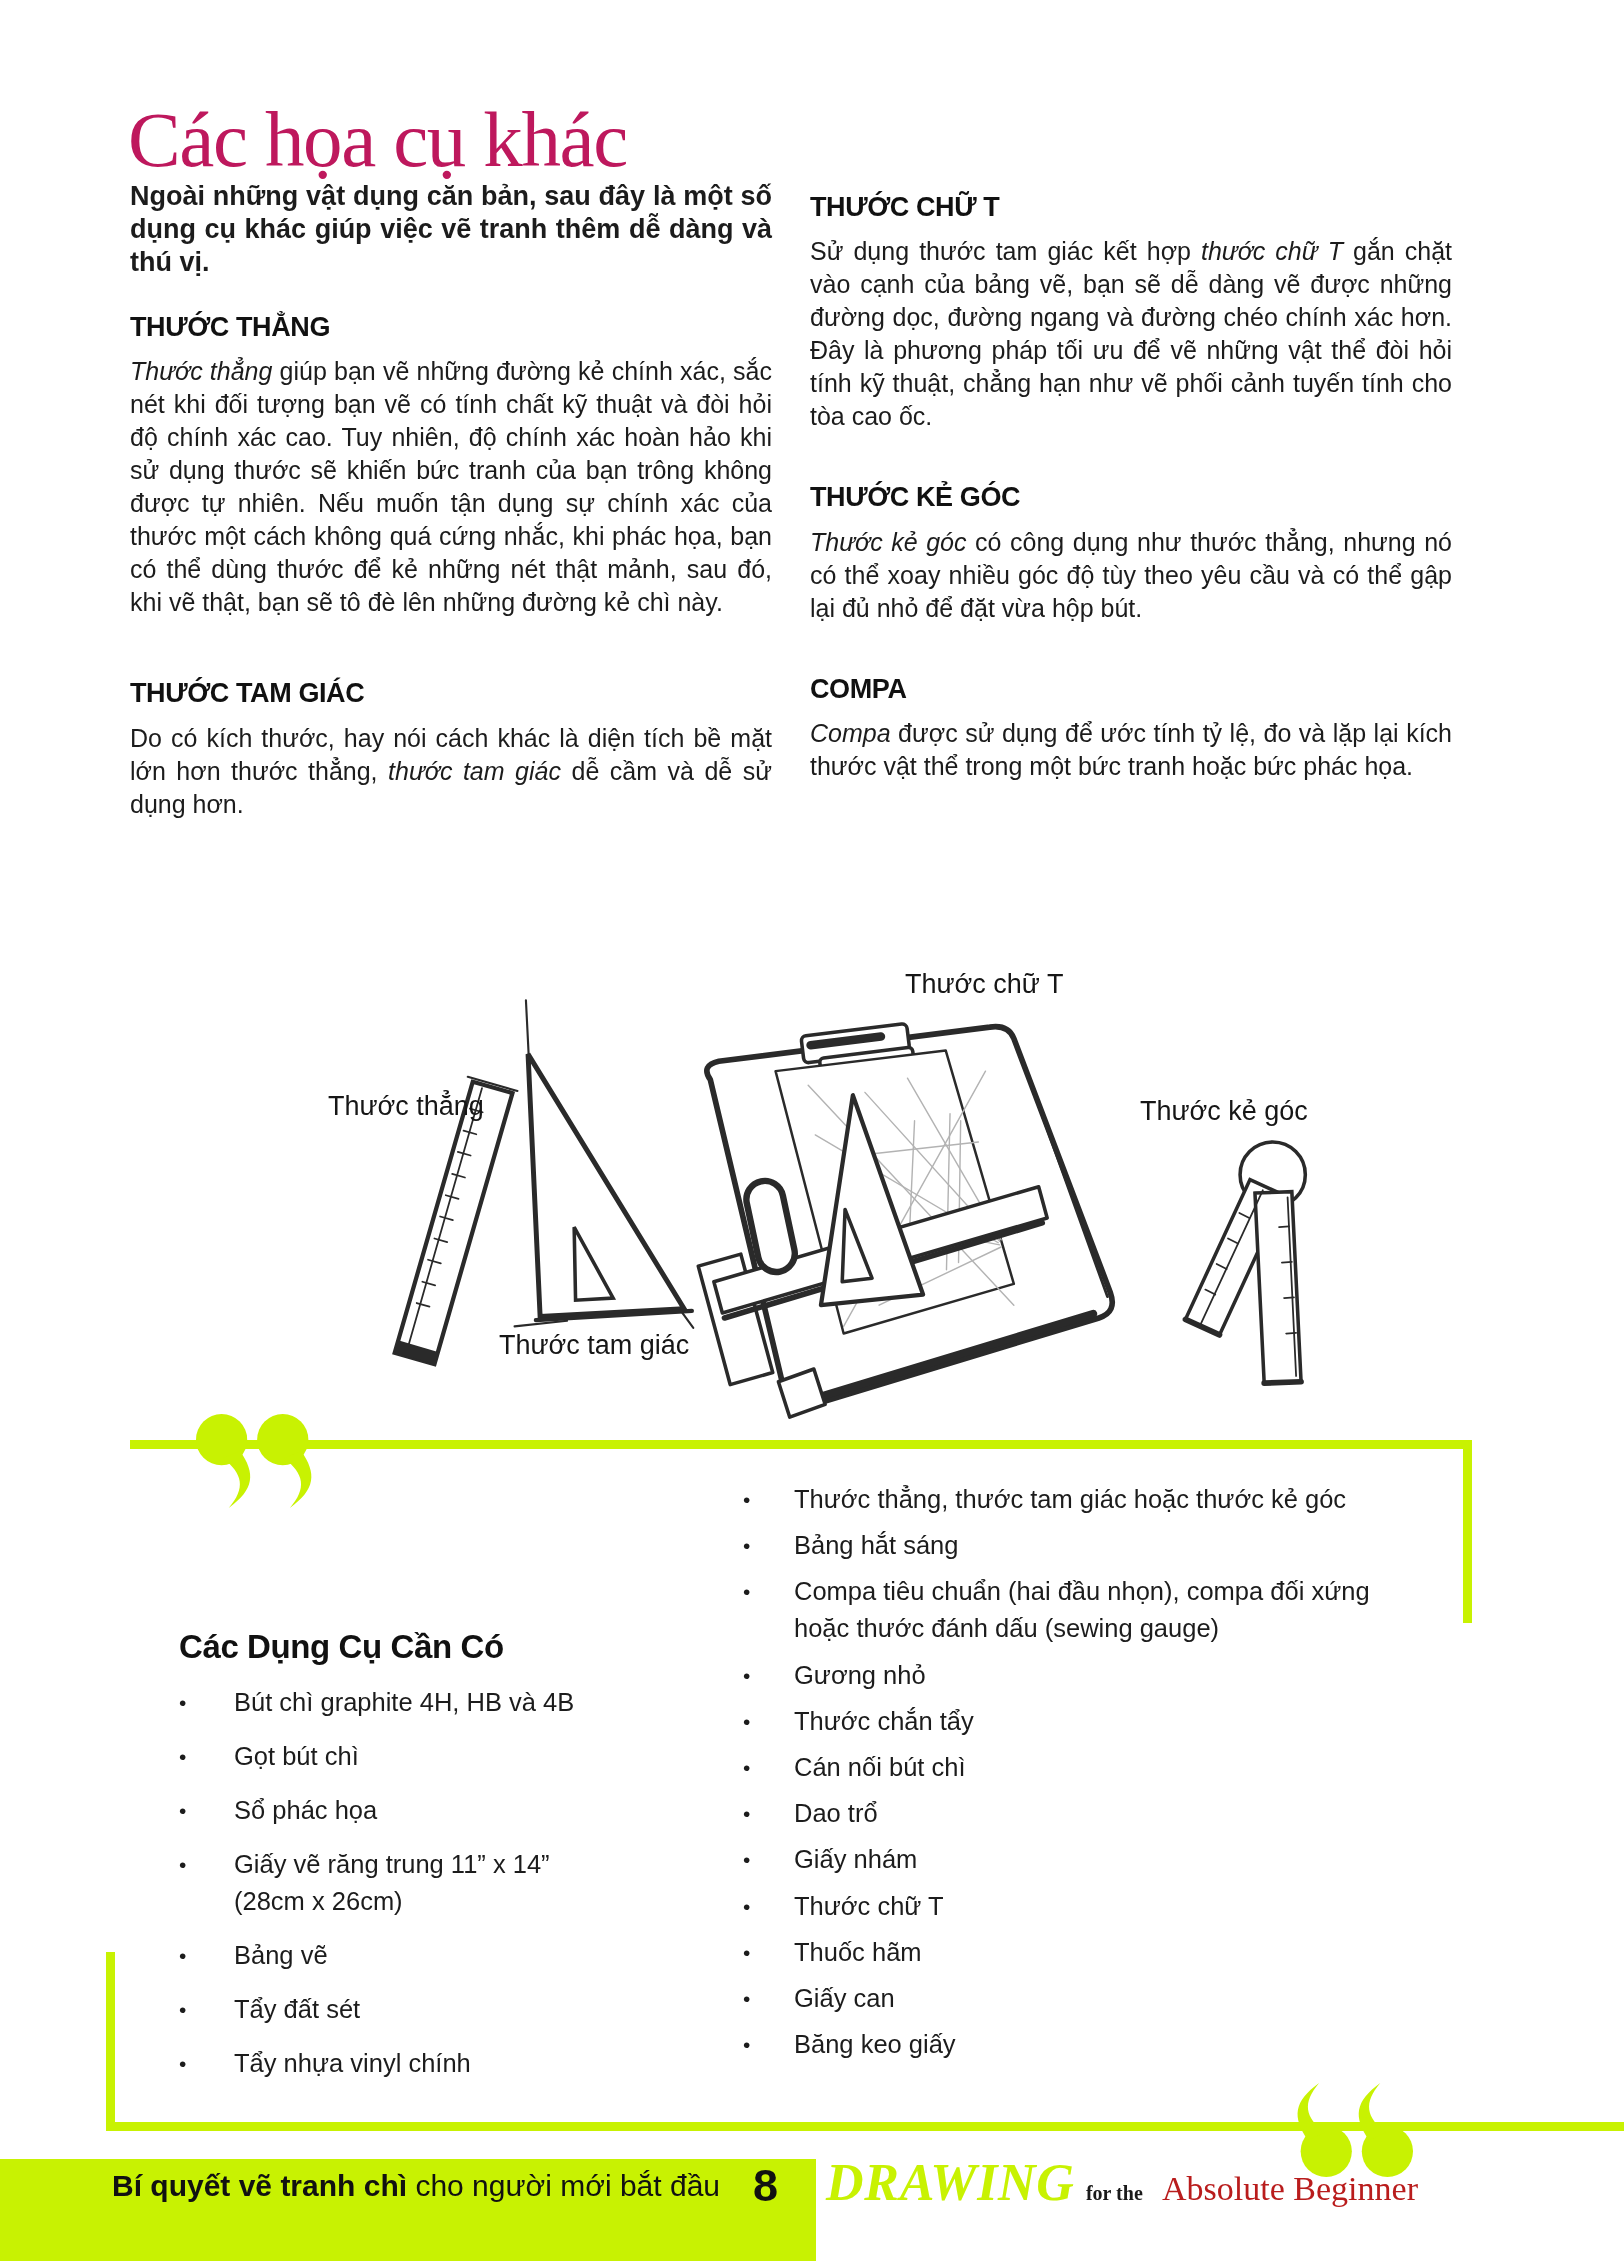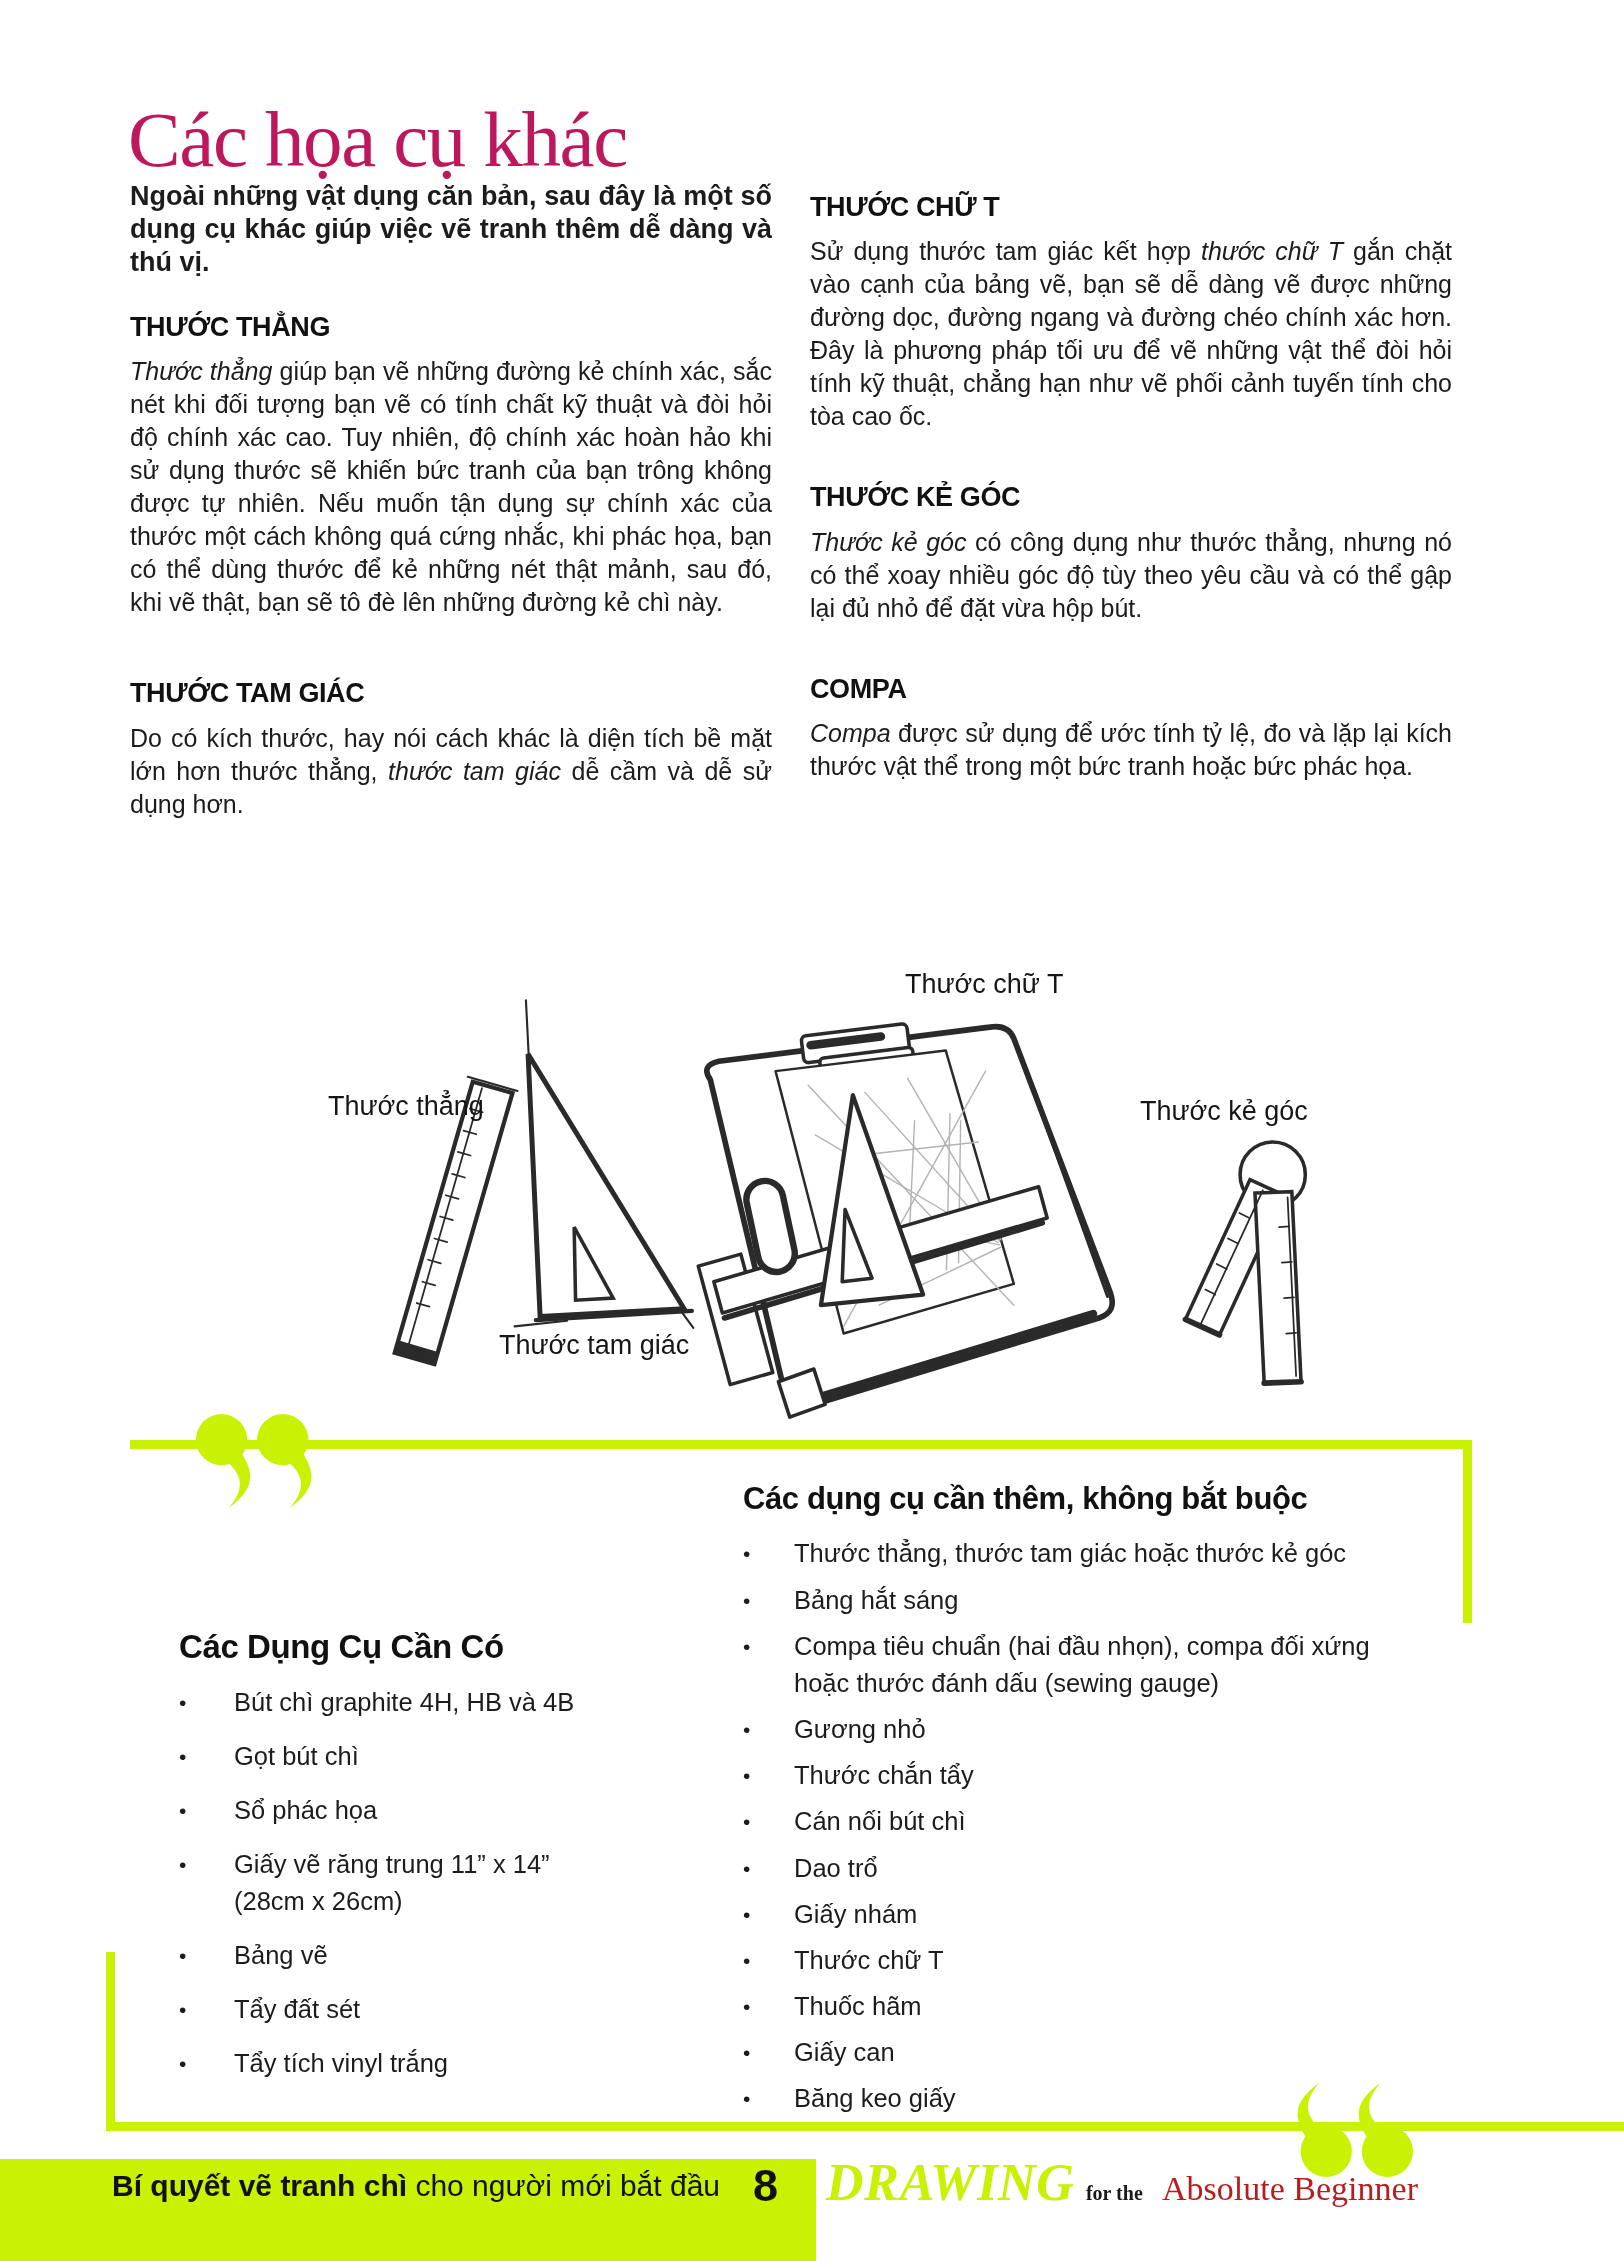--- a/index.html
+++ b/index.html
@@ -227,27 +227,26 @@
       <li>
           <span class="bullet">•</span>
           <span class="li-text">Bảng vẽ</span>
         </li>
       <li>
           <span class="bullet">•</span>
           <span class="li-text">Tẩy đất sét</span>
         </li>
       <li>
           <span class="bullet">•</span>
-          <span class="li-text">Tẩy tích vinyl trắng</span>
+          <span class="li-text">Tẩy nhựa vinyl chính</span>
         </li>
     </ul>
   </div>
 
   <div class="list list-optional">
-    <h3>Các dụng cụ cần thêm, không bắt buộc</h3>
     <ul>
       <li>
           <span class="bullet">•</span>
           <span class="li-text">Thước thẳng, thước tam giác hoặc thước kẻ góc</span>
         </li>
       <li>
           <span class="bullet">•</span>
           <span class="li-text">Bảng hắt sáng</span>
         </li>
       <li>

